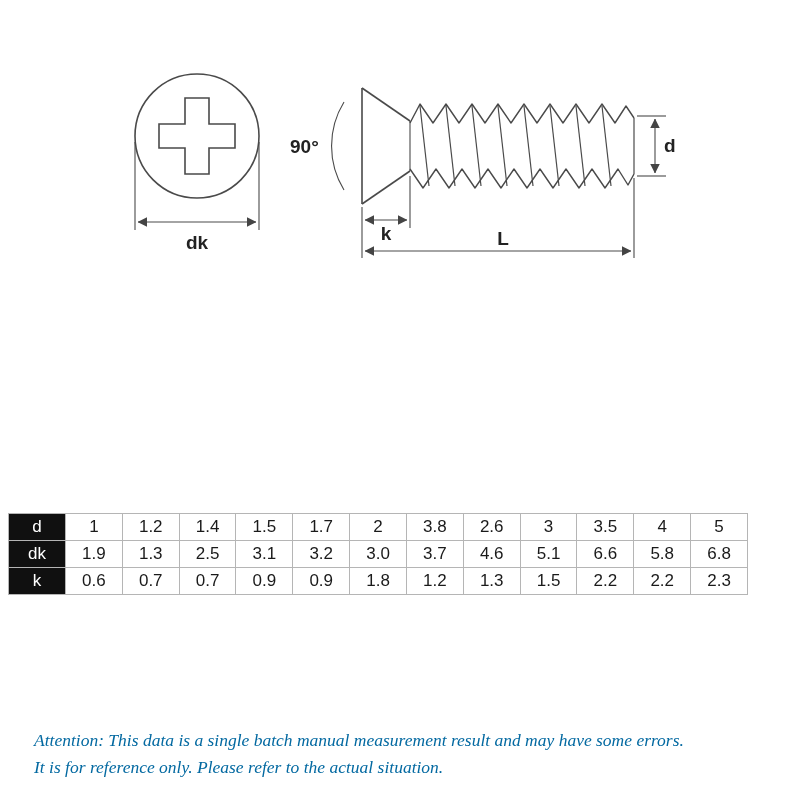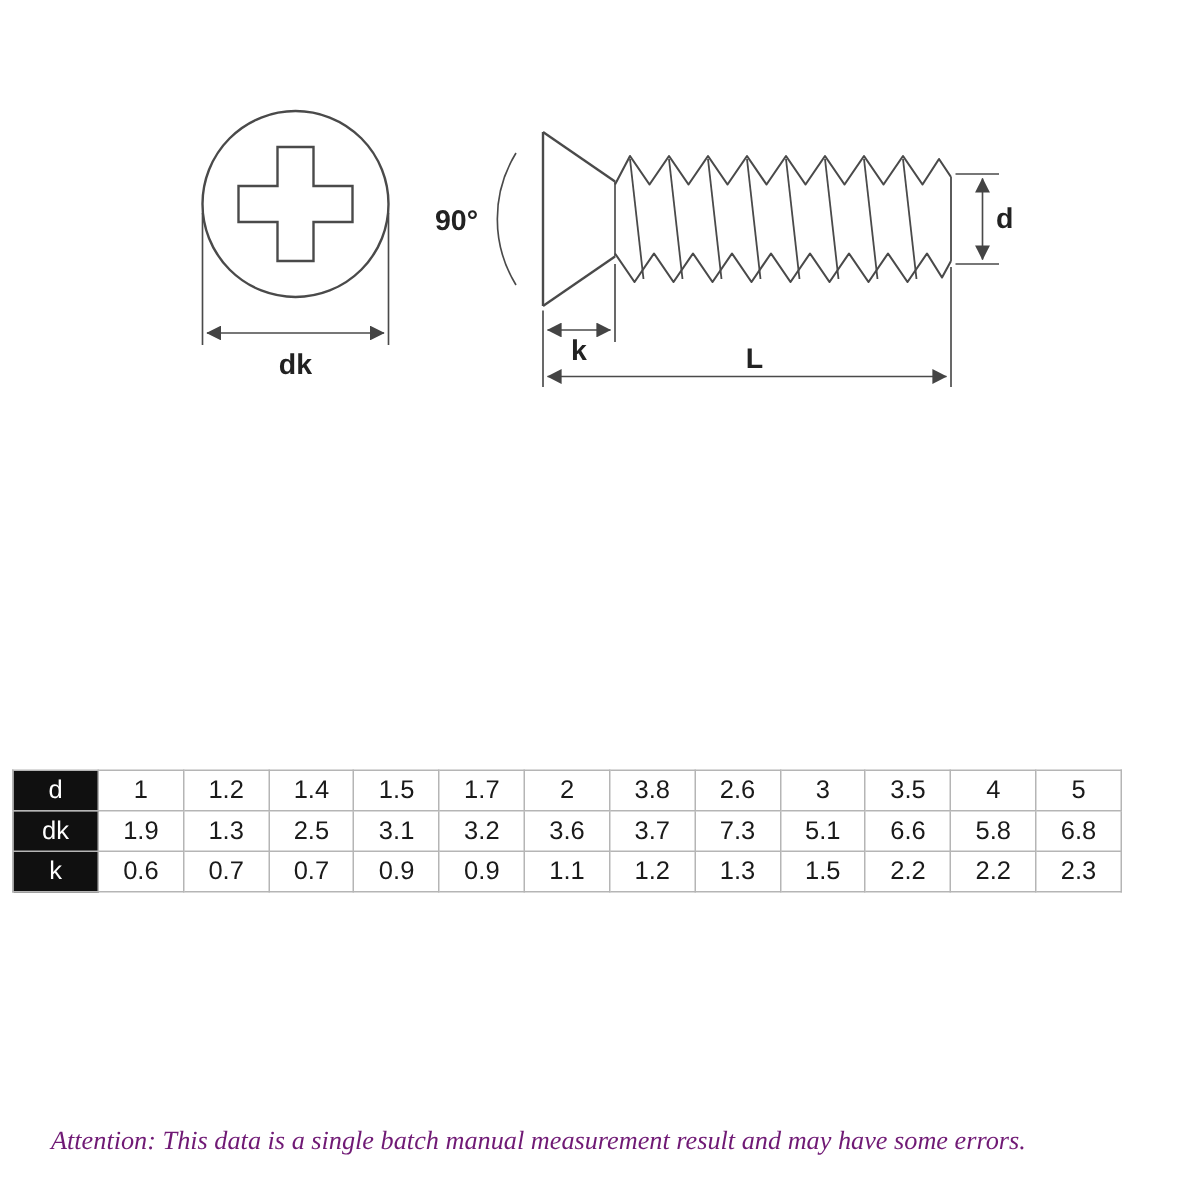--- a/index.html
+++ b/index.html
@@ -57,23 +57,22 @@
     width: 56px;
   }
   .attention {
     position: absolute;
     top: 727px;
     left: 34px;
     width: 740px;
     font-family: "Liberation Serif", serif;
     font-style: italic;
     font-size: 17.5px;
-    color: #701a75;
+    color: #0369a1;
     line-height: 1.55;
-    margin-top: 20px;
   }
 </style>
 </head>
 <body>
 
 <div class="stage">
 
   <svg class="drawing" viewBox="0 0 800 300" xmlns="http://www.w3.org/2000/svg">
     <defs>
       <marker id="arr" viewBox="0 0 10 10" refX="9.5" refY="5" markerWidth="9" markerHeight="9" orient="auto-start-reverse">
@@ -161,44 +160,45 @@
             <td>4</td>
             <td>5</td>
           </tr>
           <tr>
             <td class="rowhead">dk</td>
             <td>1.9</td>
             <td>1.3</td>
             <td>2.5</td>
             <td>3.1</td>
             <td>3.2</td>
-            <td>3.6</td>
+            <td>3.0</td>
             <td>3.7</td>
-            <td>7.3</td>
+            <td>4.6</td>
             <td>5.1</td>
             <td>6.6</td>
             <td>5.8</td>
             <td>6.8</td>
           </tr>
           <tr>
             <td class="rowhead">k</td>
             <td>0.6</td>
             <td>0.7</td>
             <td>0.7</td>
             <td>0.9</td>
             <td>0.9</td>
-            <td>1.1</td>
+            <td>1.8</td>
             <td>1.2</td>
             <td>1.3</td>
             <td>1.5</td>
             <td>2.2</td>
             <td>2.2</td>
             <td>2.3</td>
           </tr>
         </tbody>
     </table>
   </div>
 
   <div class="attention">
     <div>Attention: This data is a single batch manual measurement result and may have some errors.</div>
+    <div>It is for reference only. Please refer to the actual situation.</div>
   </div>
 
 </div>
 
 </body></html>

